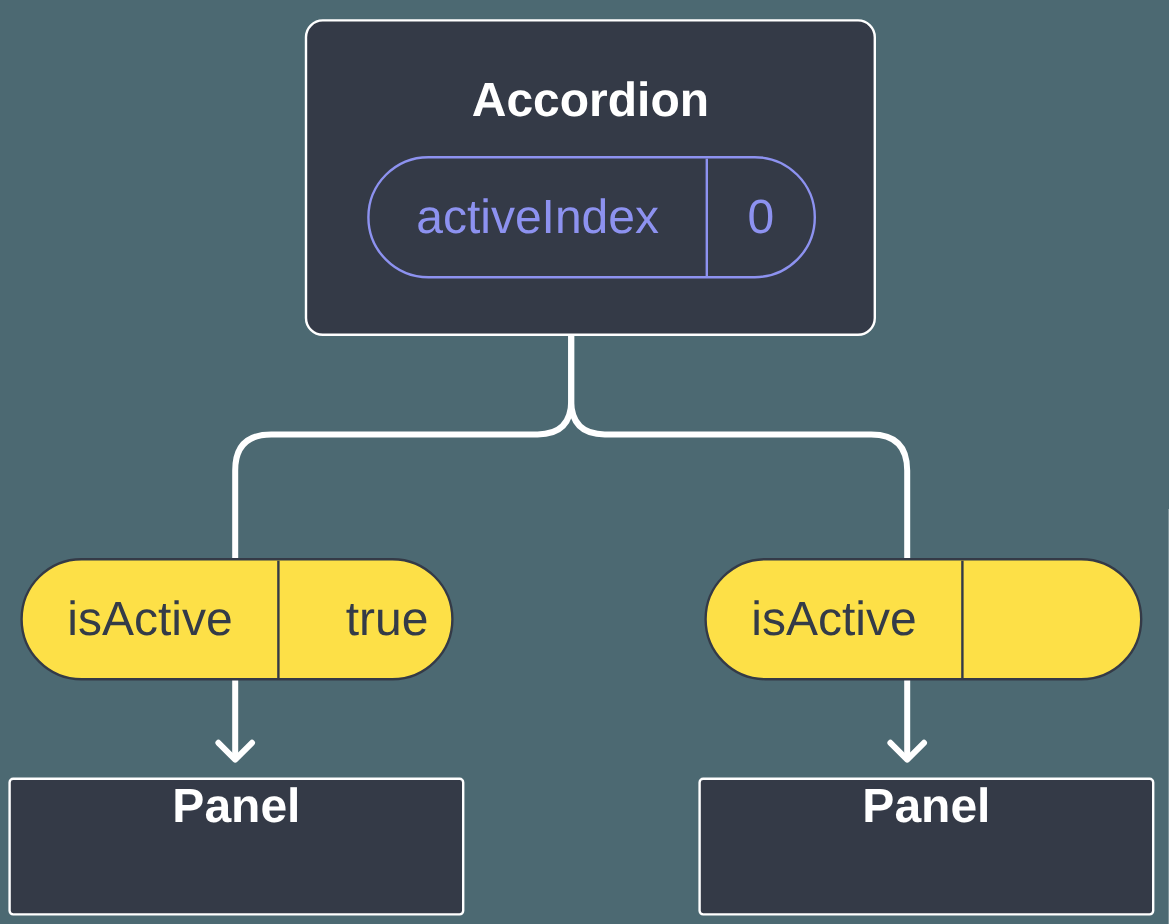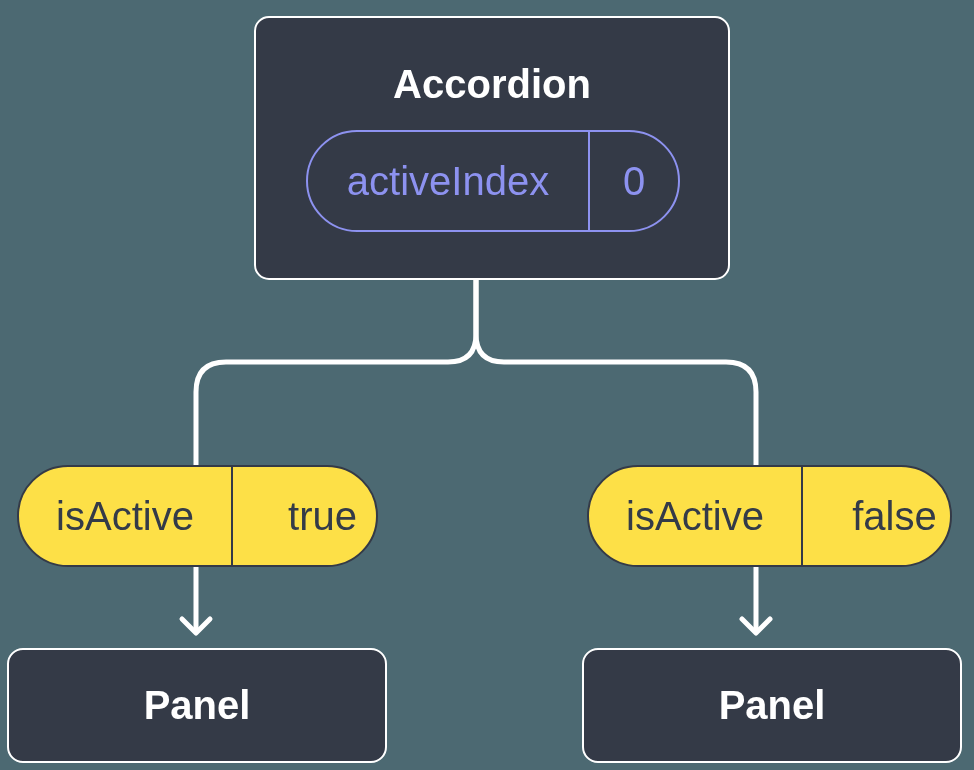--- a/index.html
+++ b/index.html
@@ -30,23 +30,22 @@
   }
   .node-root {
     left: 254px; top: 4px;
     width: 476px; height: 264px;
     border-radius: 15px;
     margin-top: 12px;
   }
   .node-panel {
     width: 380px; height: 115px;
     top: 648px;
-    border-radius: 16px;
+    border-radius: 4px;
     display: flex;
-    align-items: center;
     justify-content: center;
   }
   .node-panel-left  { left: 7px;  }
   .node-panel-right { left: 582px; }
 
   .node-title {
     position: absolute;
     left: 0; right: 0;
     top: 42px;
     text-align: center;
@@ -135,21 +134,20 @@
     </div>
   </div>
 
   <div class="pill pill-filled pill-left">
     <div class="pill-cell cell-key">isActive</div>
     <div class="pill-cell cell-val">true</div>
   </div>
 
   <div class="pill pill-filled pill-right">
     <div class="pill-cell cell-key">isActive</div>
-    <div class="pill-cell cell-val">false</div>
   </div>
 
   <div class="node node-panel node-panel-left">
     <div class="panel-label">Panel</div>
   </div>
   <div class="node node-panel node-panel-right">
     <div class="panel-label">Panel</div>
   </div>
 
 </div>

